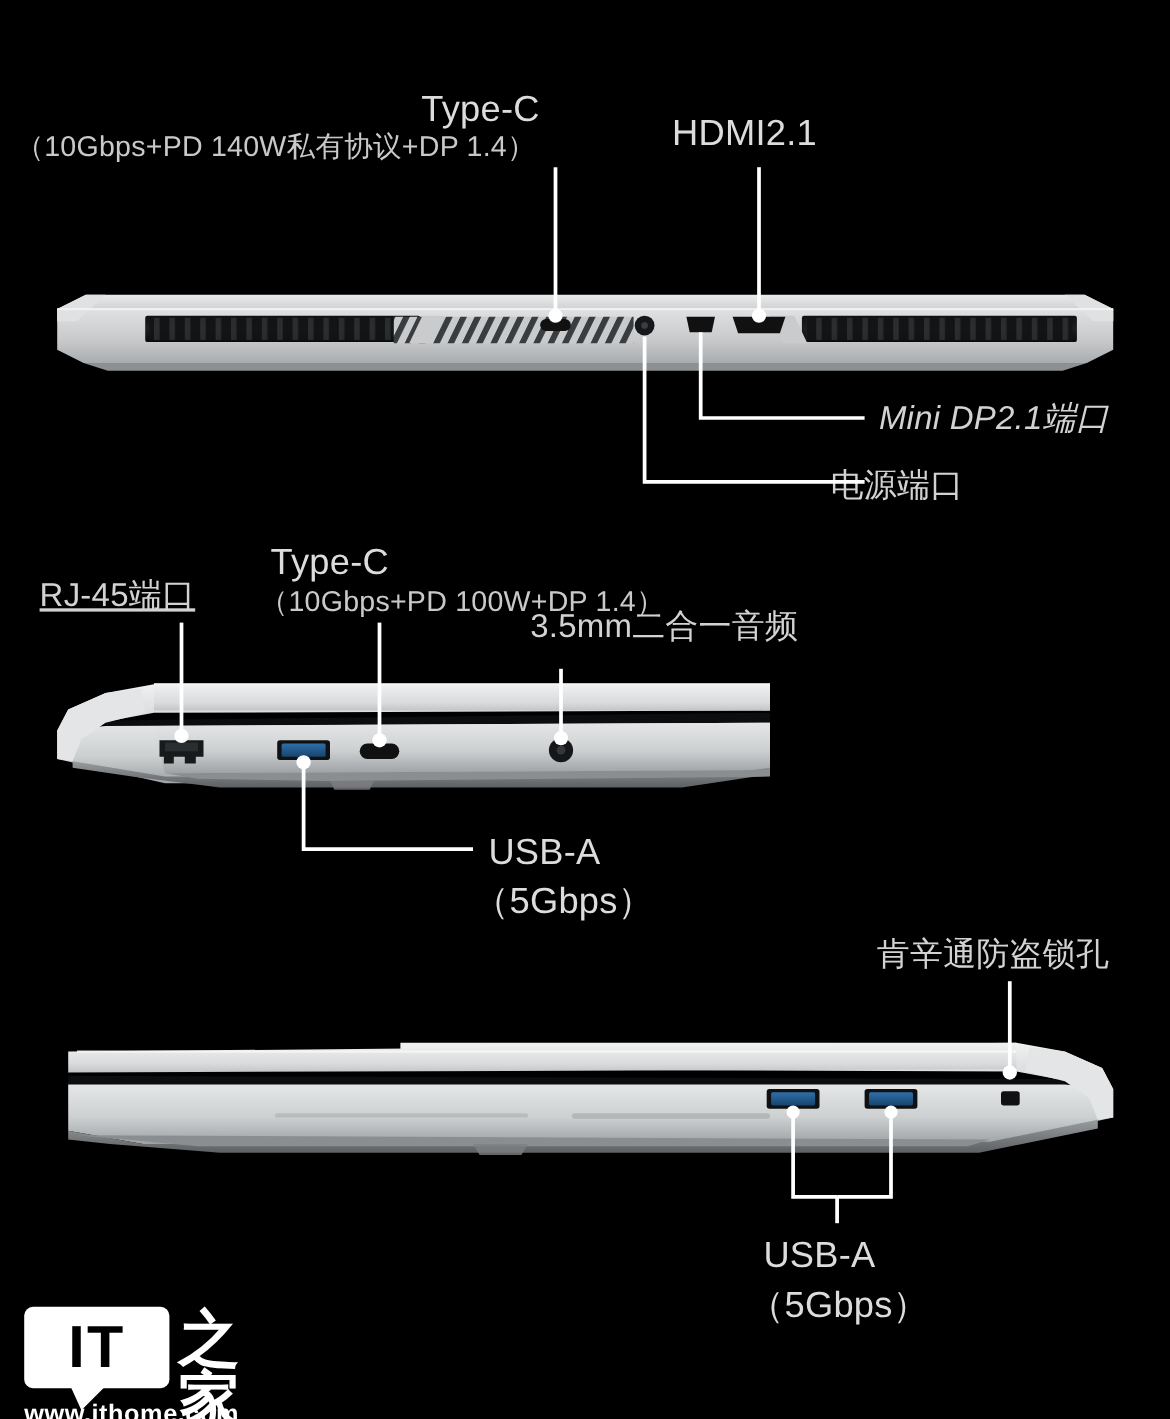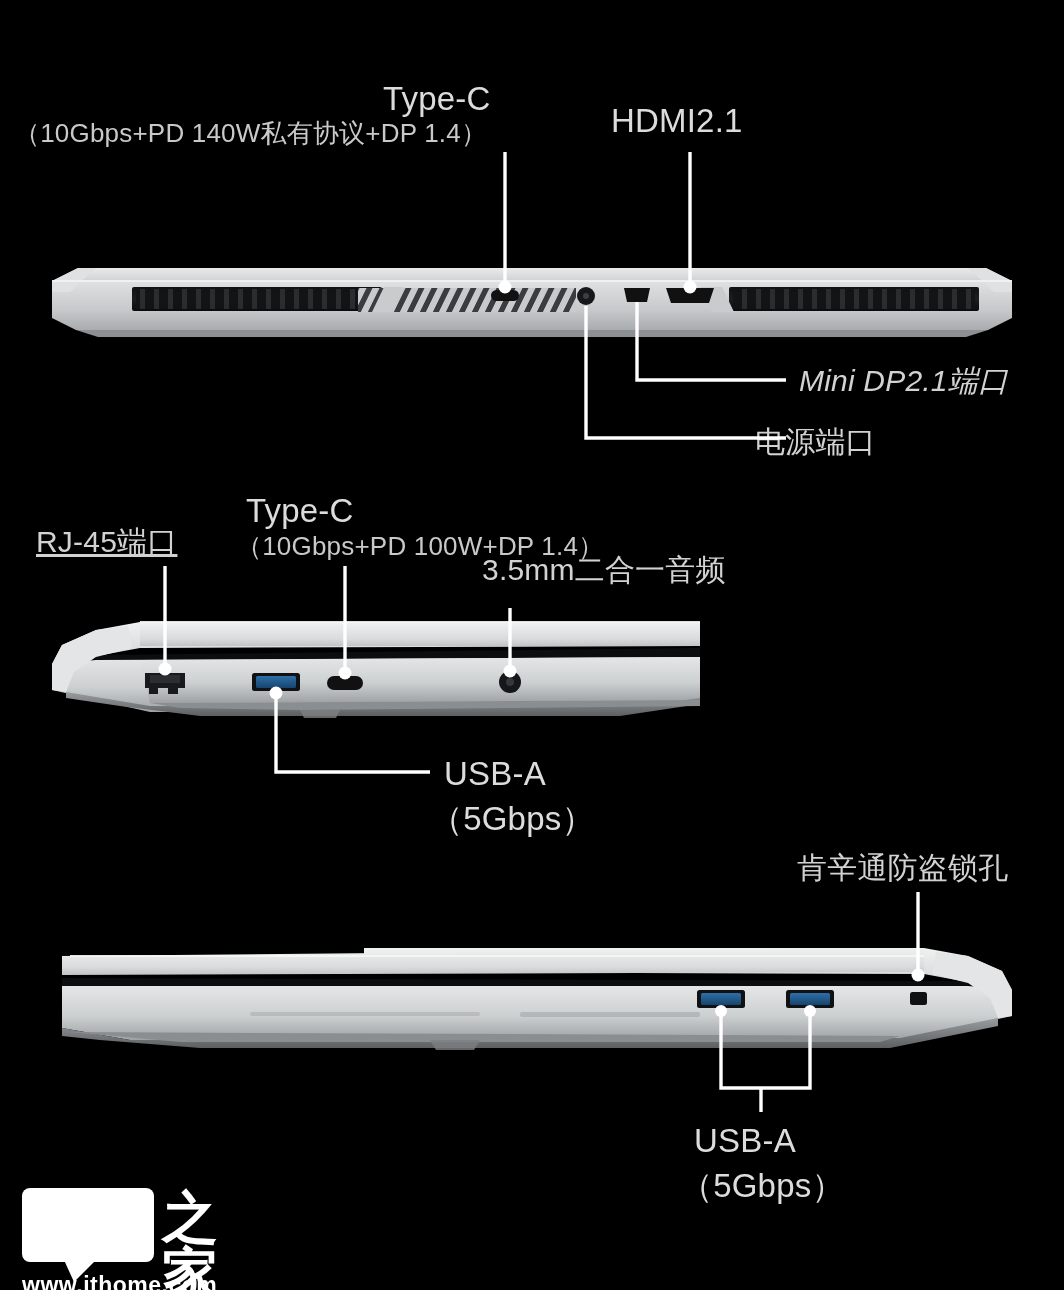--- a/index.html
+++ b/index.html
@@ -264,17 +264,18 @@
     </g>
     <g fill="#ffffff">
       <circle cx="918" cy="975" r="6.5"></circle>
       <circle cx="721" cy="1011" r="6"></circle>
       <circle cx="810" cy="1011" r="6"></circle>
     </g>
   </svg>
 
   <div id="watermark">
     <div class="wm-bubble"></div>
+    <div class="wm-it">IT</div>
     <div class="wm-cn">之家</div>
     <div class="wm-url">www.ithome.com</div>
   </div>
 
 </div>
 
 </body></html>

